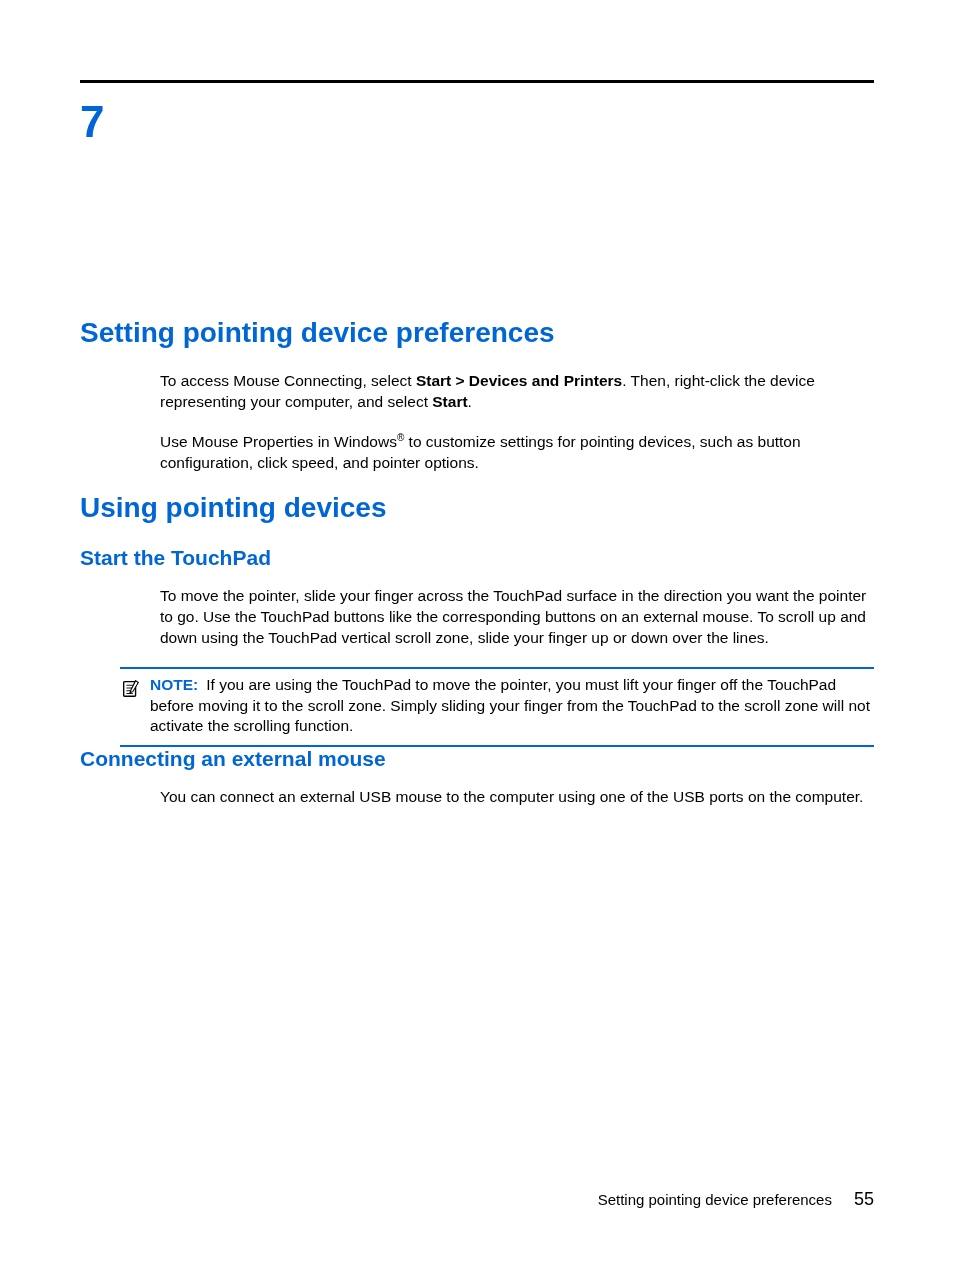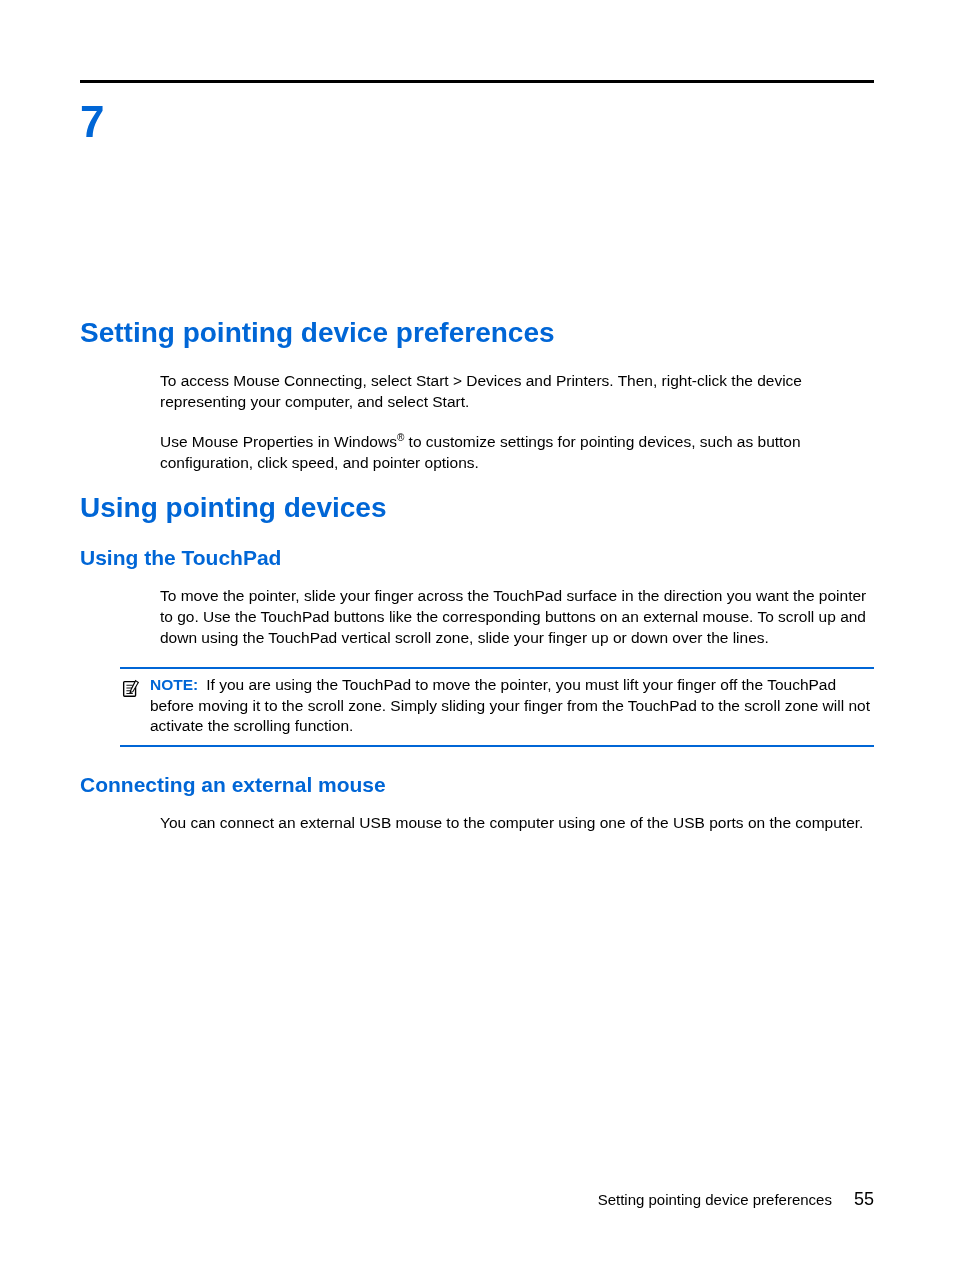--- a/index.html
+++ b/index.html
@@ -44,29 +44,28 @@
       font-weight: bold;
       color: #0066d6;
       margin-bottom: 16px;
     }
     .body-para {
       font-size: 15.5px;
       line-height: 1.35;
       margin-left: 80px;
       margin-bottom: 18px;
     }
-    .bold { font-weight: normal; }
+    .bold { font-weight: bold; }
     .sup { font-size: 10px; vertical-align: super; }
     .section-gap { }
     .note-block {
       margin-left: 40px;
       border-top: 2px solid #0066d6;
       border-bottom: 2px solid #0066d6;
       padding: 6px 0 8px 0;
-      margin-bottom: 26px;
       display: flex;
       align-items: flex-start;
       gap: 8px;
     }
     .note-icon {
       flex: 0 0 auto;
       width: 22px;
       height: 22px;
       margin-top: 2px;
     }
@@ -105,21 +104,21 @@
 <p class="body-para">
   <span>To access Mouse Connecting, select </span><span class="bold">Start &gt; Devices and Printers</span><span>. Then, right-click the device representing your computer, and select </span><span class="bold">Start</span><span>.</span>
 </p>
 
 <p class="body-para section-gap">
   <span>Use Mouse Properties in Windows</span><span class="sup">®</span><span> to customize settings for pointing devices, such as button configuration, click speed, and pointer options.</span>
 </p>
 
 <div class="h1">Using pointing devices</div>
 
-<div class="h2">Using the TouchPad</div>
+<div class="h2">Start the TouchPad</div>
 
 <p class="body-para">To move the pointer, slide your finger across the TouchPad surface in the direction you want the pointer to go. Use the TouchPad buttons like the corresponding buttons on an external mouse. To scroll up and down using the TouchPad vertical scroll zone, slide your finger up or down over the lines.</p>
 
 <div class="note-block">
   <span class="note-icon">
     <svg viewBox="0 0 24 24" width="22" height="22">
       <rect x="4" y="5" width="13" height="16" rx="1" fill="none" stroke="#000" stroke-width="1.5"></rect>
       <path d="M7 9 h7 M7 12 h7 M7 15 h7 M7 18 h7" stroke="#000" stroke-width="1"></path>
       <path d="M17 4 l3 2 -6 10 -3 1 1-3 z" fill="#fff" stroke="#000" stroke-width="1.2"></path>
     </svg>

